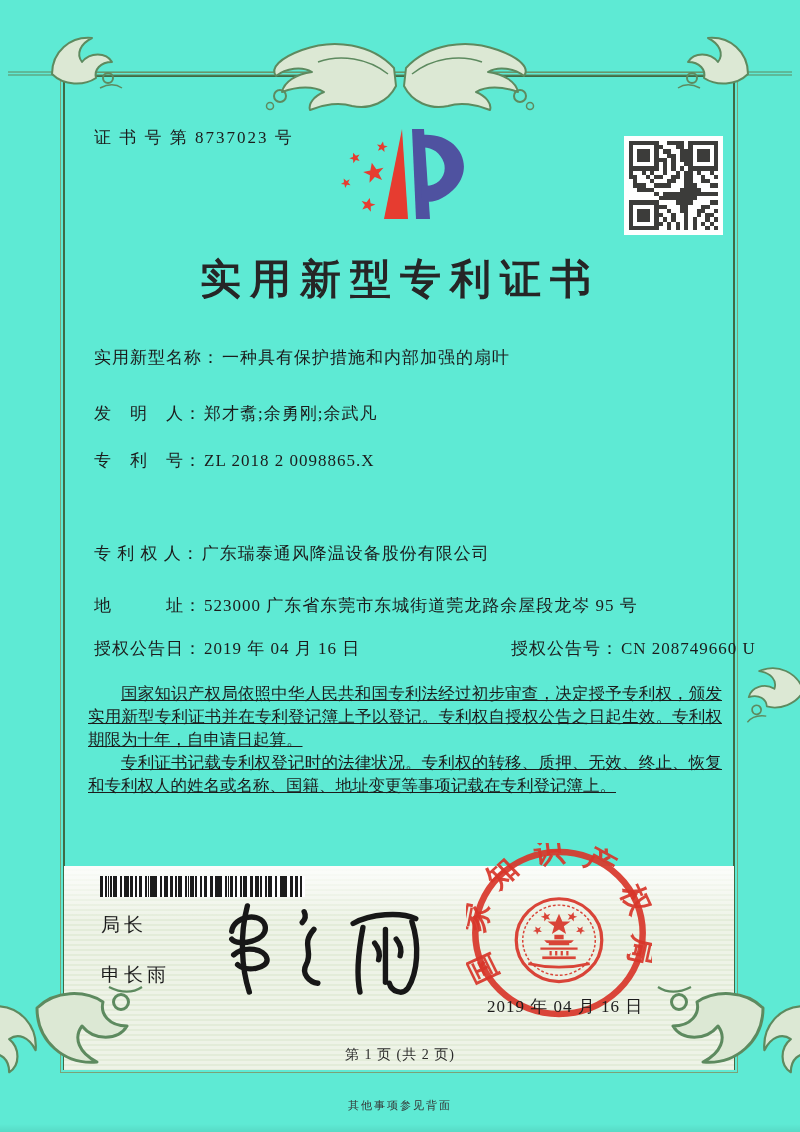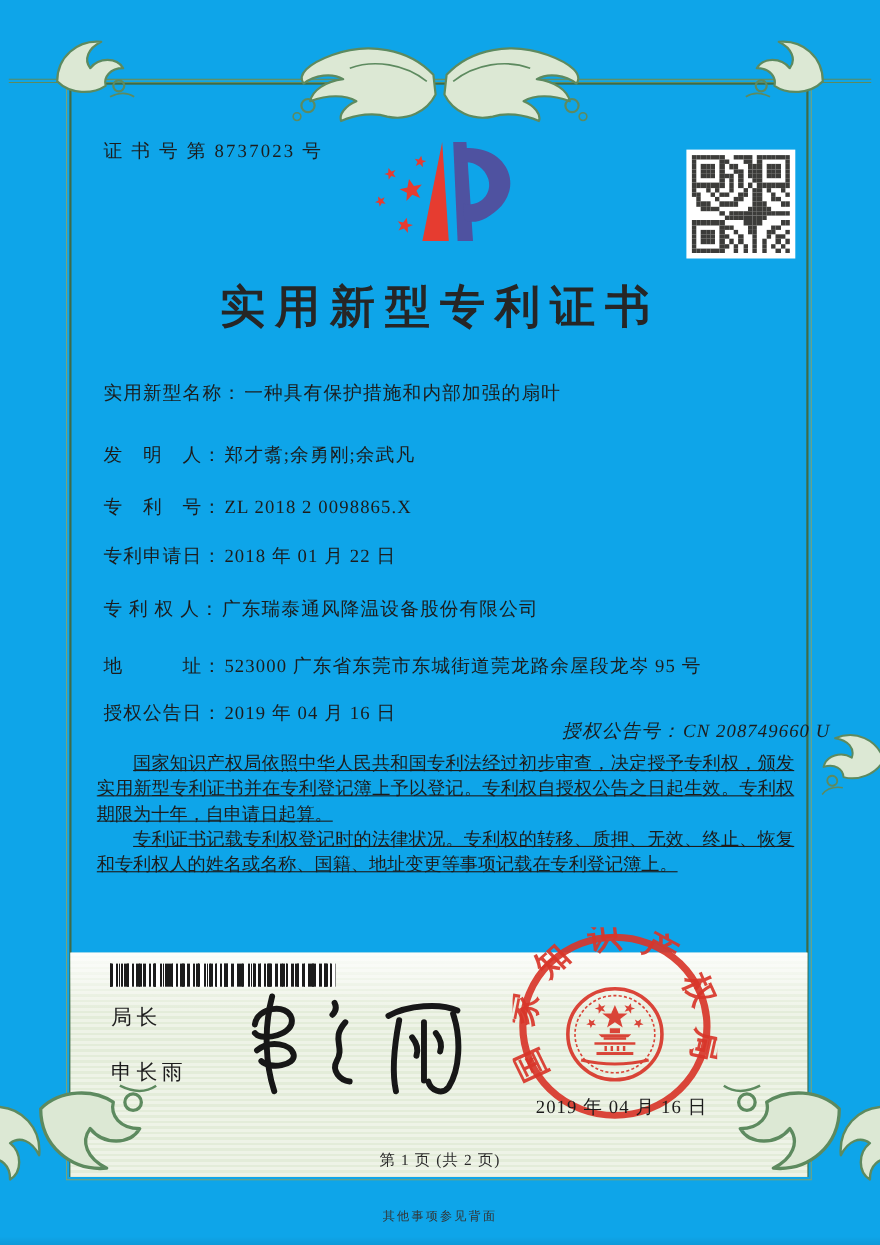--- a/index.html
+++ b/index.html
@@ -1,18 +1,18 @@
 <!DOCTYPE html>
 <html style="--border-green: #3f6b46; --border-green-light: #7ba277; --ornament-green: #5d8a5f; --ornament-fill: #dce8d4; --stripe-green: #e3ecd9; --seal-red: #d8362a; --logo-red: #e63c30; --logo-blue: #4f52a0; --text-black: #1c1c1c;"><head>
 <meta charset="utf-8">
 <style>
   html,body{margin:0;padding:0;background:#ffffff;}
   .page{
     position:relative;width:800px;height:1132px;margin:0 auto;
-    background:#0ea5e9;overflow:hidden;
+    background:#5eead4;overflow:hidden;
     font-family:"Liberation Serif","DejaVu Serif",serif;
     color:var(--text-black,#1c1c1c);
   }
   .page::after{content:"";position:absolute;left:0;right:0;bottom:0;height:8px;
     background:linear-gradient(#0000,#00000012);pointer-events:none;}
 
   
   .frame{position:absolute;left:60px;top:72px;width:678px;height:1001px;
     border:1px solid var(--border-green-light,#7ba277);padding:2px;box-sizing:border-box;}
   .frame-inner{width:100%;height:100%;box-sizing:border-box;
@@ -36,21 +36,21 @@
   .logo{position:absolute;left:330px;top:120px;}
   .qr{position:absolute;left:624px;top:136px;width:99px;height:99px;background:#fff;
     padding:5px;box-sizing:border-box;display:grid;
     grid-template-columns:repeat(21,1fr);grid-template-rows:repeat(21,1fr);}
   .qm{background:#3c3c3a;}
   .title{position:absolute;left:0;width:800px;top:252px;margin:0;text-align:center;
     font-size:41px;font-weight:bold;letter-spacing:9px;color:#262626;}
 
   
   .field-row{position:absolute;left:94px;font-size:17px;letter-spacing:1px;white-space:nowrap;}
-  .grant-right{position:absolute;left:417px;top:16px;font-style:italic;}
+  .grant-right{position:absolute;left:417px;top:0;}
   .f-val{margin-left:2px;}
 
   
   .paras{position:absolute;left:88px;top:682px;width:634px;font-size:16.5px;line-height:23px;
     text-align:justify;text-decoration:underline;}
   .paras p{margin:0;text-indent:2em;}
 
   
   .barcode{position:absolute;left:100px;top:876px;width:205px;height:21px;
     background:
@@ -569,23 +569,20 @@
   <h1 class="title">实用新型专利证书</h1>
 
   <div class="field-row" style="top:346px">
     <span class="f-label">实用新型名称：</span><span class="f-val">一种具有保护措施和内部加强的扇叶</span>
   </div>
   <div class="field-row" style="top:402px">
     <span class="f-label">发　明　人：</span><span class="f-val">郑才翥;余勇刚;余武凡</span>
   </div>
   <div class="field-row" style="top:449px">
     <span class="f-label">专　利　号：</span><span class="f-val">ZL 2018 2 0098865.X</span>
-  </div>
-  <div class="field-row" style="top:494px">
-    <span class="f-label">专利申请日：</span><span class="f-val">2018 年 01 月 22 日</span>
   </div>
   <div class="field-row" style="top:542px">
     <span class="f-label">专 利 权 人：</span><span class="f-val">广东瑞泰通风降温设备股份有限公司</span>
   </div>
   <div class="field-row" style="top:594px">
     <span class="f-label">地　　　址：</span><span class="f-val">523000 广东省东莞市东城街道莞龙路余屋段龙岑 95 号</span>
   </div>
   <div class="field-row" style="top:637px;width:628px">
     <span>授权公告日：</span><span class="f-val">2019 年 04 月 16 日</span>
     <span class="grant-right">

